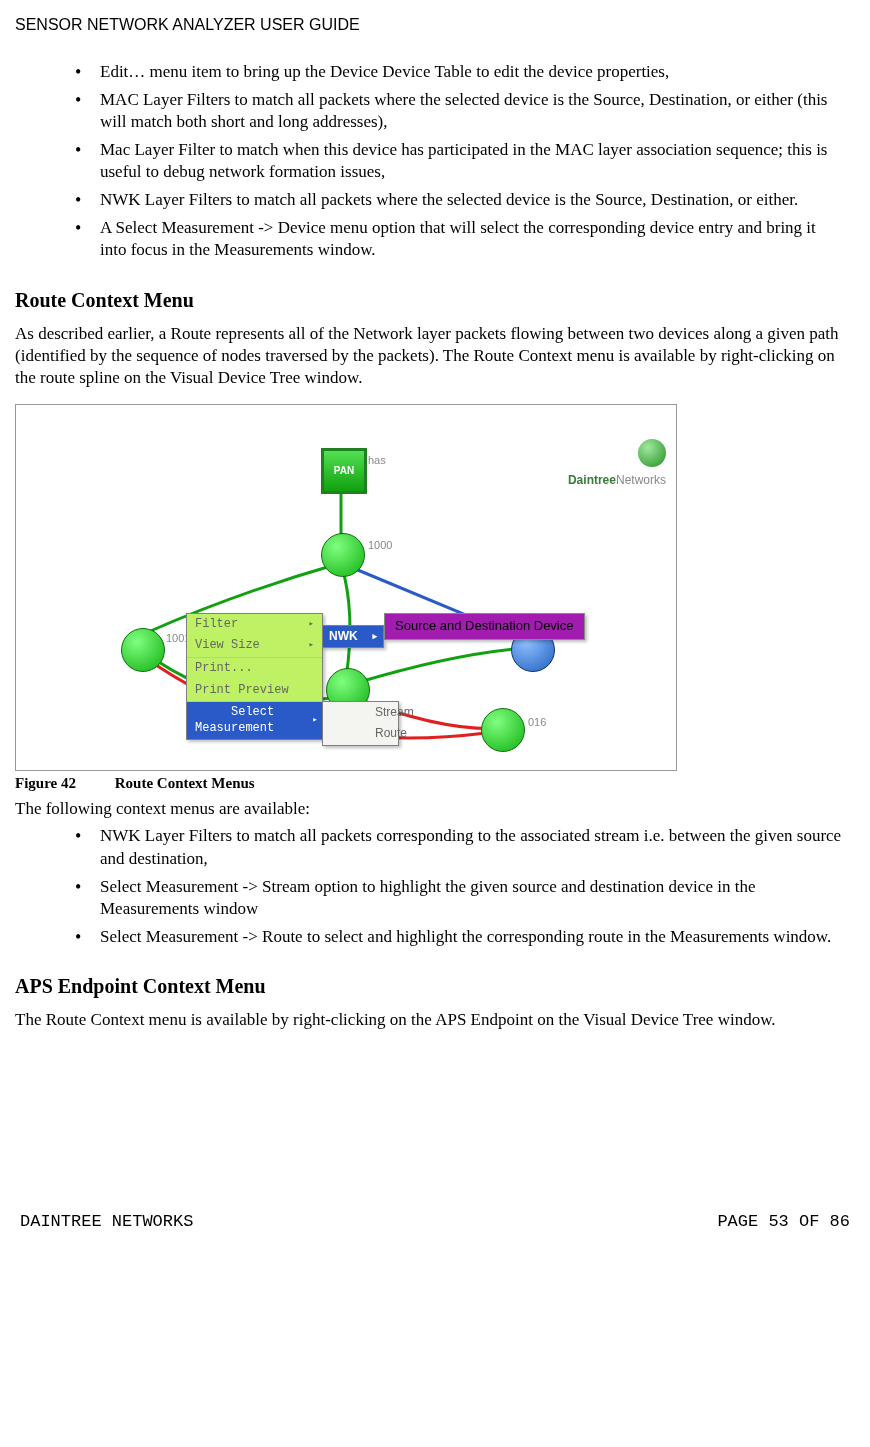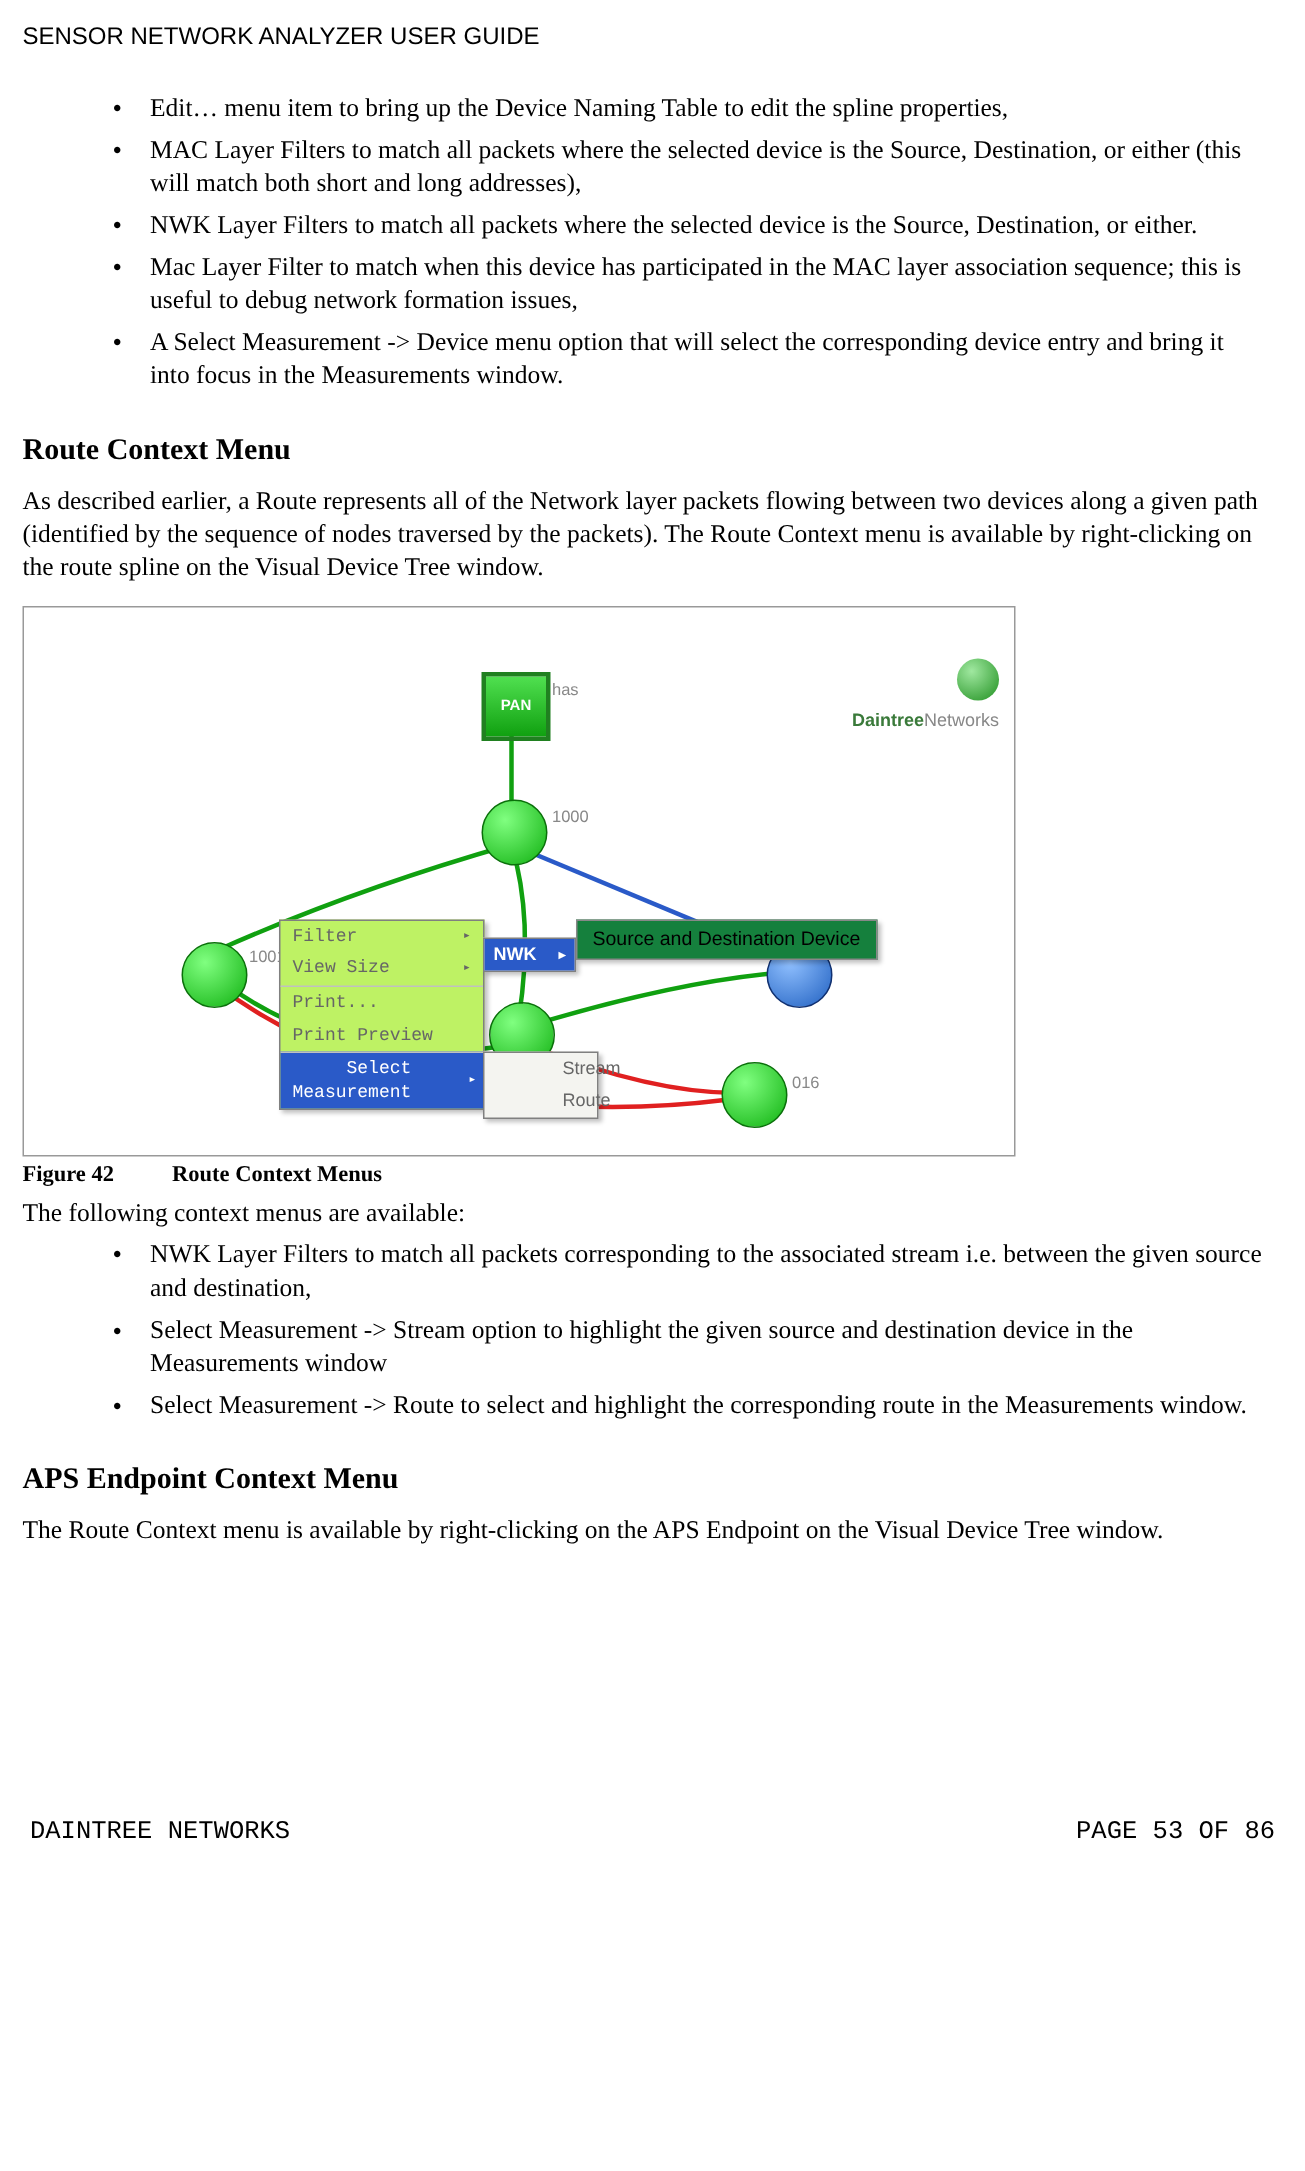--- a/index.html
+++ b/index.html
@@ -149,41 +149,41 @@
   .submenu1 {
     position:absolute; background:#f4f4f0; border:1px solid #808080;
     box-shadow: 2px 2px 3px rgba(0,0,0,0.25);
     font-size:12px; width:60px;
   }
   .submenu1 .row {
     background:#2a5ac8; color:#fff; padding:3px 6px; display:flex;
     justify-content:space-between; align-items:center; font-weight:bold;
   }
   .submenu2 {
-    position:absolute; background:#15803d; border:1px solid #888;
+    position:absolute; background:#a21caf; border:1px solid #888;
     box-shadow: 2px 2px 3px rgba(0,0,0,0.25);
     font-size:13px; padding:4px 10px; white-space:nowrap;
   }
   .subbelow {
     position:absolute; background:#f4f4f0; border:1px solid #808080;
     box-shadow: 2px 2px 3px rgba(0,0,0,0.25);
     font-size:12px; width:75px;
   }
   .subbelow .row { padding:3px 8px; color:#666; filter: blur(0.4px); margin-left: 44px; }
 </style>
 </head>
 <body>
 
 <div class="header-title">SENSOR NETWORK ANALYZER USER GUIDE</div>
 
 <ul class="bullets">
-  <li>Edit… menu item to bring up the Device Naming Table to edit the spline properties,</li>
+  <li>Edit… menu item to bring up the Device Device Table to edit the device properties,</li>
   <li>MAC Layer Filters to match all packets where the selected device is the Source, Destination, or either (this will match both short and long addresses),</li>
+  <li>Mac Layer Filter to match when this device has participated in the MAC layer association sequence; this is useful to debug network formation issues,</li>
   <li>NWK Layer Filters to match all packets where the selected device is the Source, Destination, or either.</li>
-  <li>Mac Layer Filter to match when this device has participated in the MAC layer association sequence; this is useful to debug network formation issues,</li>
   <li>A Select Measurement -&gt; Device menu option that will select the corresponding device entry and bring it into focus in the Measurements window.</li>
 </ul>
 
 <div class="section-header">Route Context Menu</div>
 <p class="body-text">As described earlier, a Route represents all of the Network layer packets flowing between two devices along a given path (identified by the sequence of nodes traversed by the packets). The Route Context menu is available by right-clicking on the route spline on the Visual Device Tree window.</p>
 
 <div class="screenshot">
   <div class="canvas">
     <div class="logo">
       <div class="ball"></div><br>

